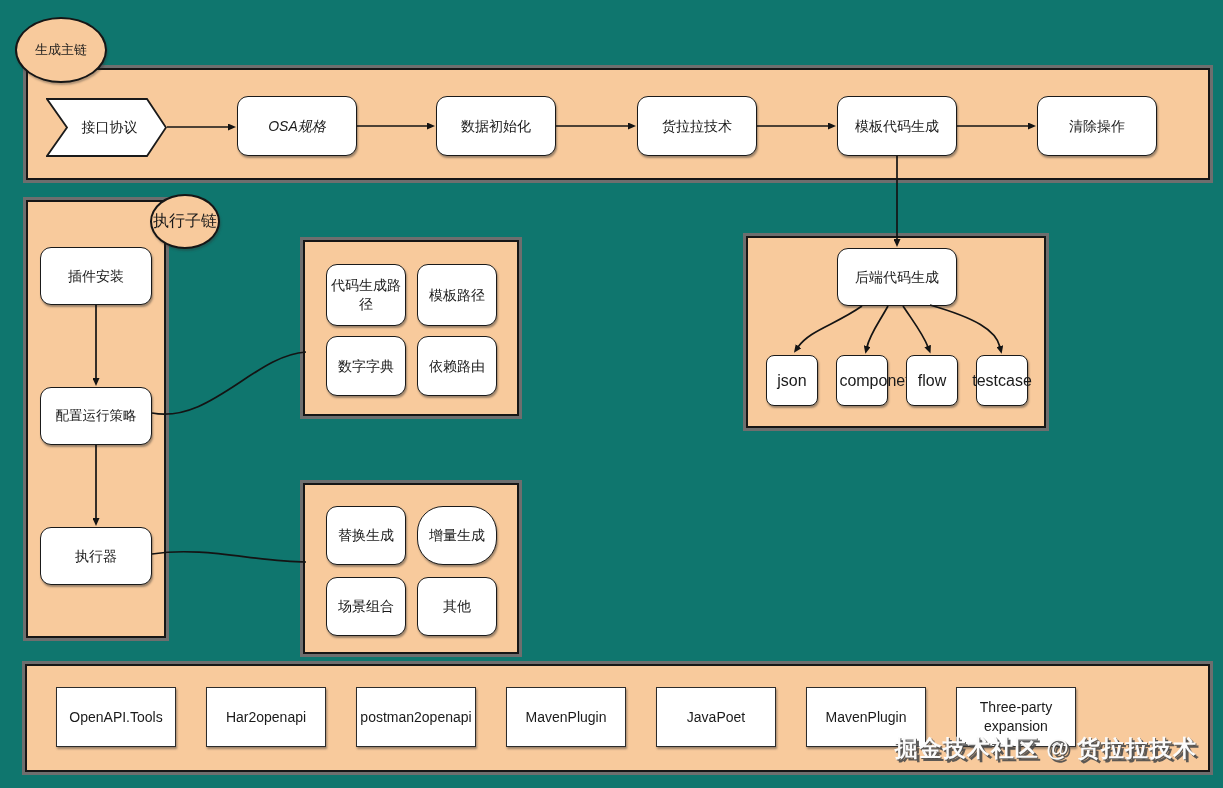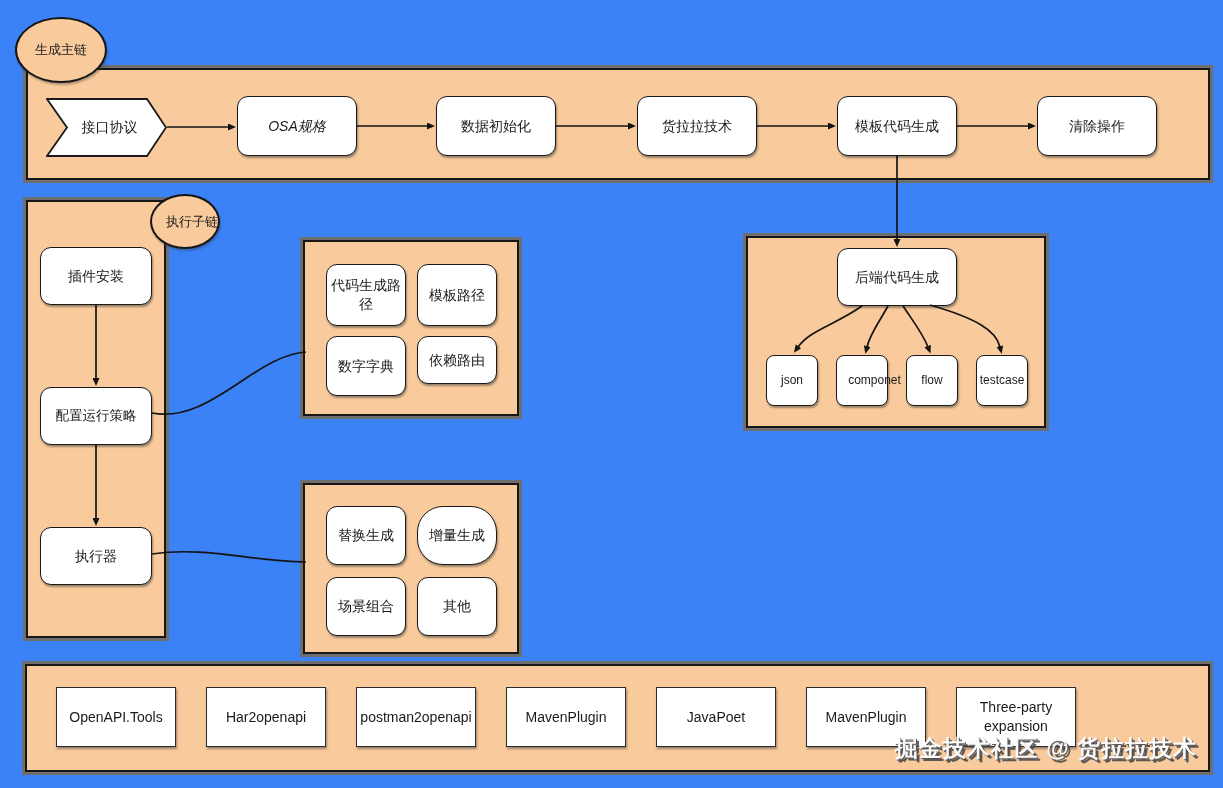--- a/index.html
+++ b/index.html
@@ -1,31 +1,31 @@
 <!DOCTYPE html>
 <html><head>
 <meta charset="utf-8">
 <style>
   html,body{margin:0;padding:0;background:#000;}
   .stage{
-    position:relative;width:1223px;height:788px;background:#3b82f6;
+    position:relative;width:1223px;height:788px;background:#0f766e;
     font-family:"Liberation Sans","DejaVu Sans",sans-serif;color:#1a1a1a;overflow:hidden;
   }
   .container{
     position:absolute;background:#f8ca9c;border:2px solid #161616;
     box-shadow:0 0 0 3px #6e6e6e;z-index:1;box-sizing:border-box;
   }
   .node{
     position:absolute;background:#ffffff;border:1.5px solid #1a1a1a;border-radius:11px;
     display:flex;align-items:center;justify-content:center;text-align:center;
     font-size:14px;line-height:1.35;z-index:3;box-sizing:border-box;
     box-shadow:1px 2px 2px rgba(45,45,45,0.45);padding:2px;
   }
   .node.sharp{border-radius:0;border:1.5px solid #2c2c2c;}
-  .node.small{font-size:12px;border-radius:8px;padding:0;}
+  .node.small{font-size:16px;border-radius:8px;padding:0;}
   .node.small span{white-space:nowrap;}
   .hexnode{
     position:absolute;z-index:3;display:flex;align-items:center;justify-content:center;
     text-align:center;font-size:14px;box-sizing:border-box;
   }
   .hexnode svg{position:absolute;left:0;top:0;}
   .hexnode span{position:relative;z-index:2;padding-left:6px;}
   .ellipse{
     position:absolute;background:#f8ca9c;border:2px solid #161616;border-radius:50%;
     display:flex;align-items:center;justify-content:center;text-align:center;
@@ -52,21 +52,21 @@
   <div class="container" style="left:303px;top:483px;width:216px;height:171px;"></div>
 
   <div class="container" style="left:746px;top:236px;width:300px;height:192px;"></div>
 
   <div class="container" style="left:25px;top:664px;width:1185px;height:108px;"></div>
 
   <div class="ellipse" style="left:15px;top:17px;width:92px;height:66px;">
     <span>生成主链</span>
   </div>
 
-  <div class="ellipse" style="left:150px;top:194px;width:70px;height:55px;font-size:13px;justify-content:flex-end;">
+  <div class="ellipse" style="left:150px;top:194px;width:70px;height:55px;font-size:16px;">
     <span>执行子链</span>
   </div>
 
   <div class="hexnode" style="left:46px;top:98px;width:121px;height:59px;">
     <svg width="121" height="59" viewBox="0 0 121 59">
       <polygon points="1,1 101,1 120,29.5 101,58 1,58 21,29.5" fill="#ffffff" stroke="#1a1a1a" stroke-width="1.8"></polygon>
     </svg>
     <span>接口协议</span>
   </div>
 
@@ -104,21 +104,21 @@
 
   <div class="node" style="left:326px;top:264px;width:80px;height:62px;">
     <span>代码生成路径</span>
   </div>
   <div class="node" style="left:417px;top:264px;width:80px;height:62px;">
     <span>模板路径</span>
   </div>
   <div class="node" style="left:326px;top:336px;width:80px;height:60px;">
     <span>数字字典</span>
   </div>
-  <div class="node" style="left:417px;top:336px;width:80px;height:48px;">
+  <div class="node" style="left:417px;top:336px;width:80px;height:60px;">
     <span>依赖路由</span>
   </div>
 
   <div class="node" style="left:326px;top:506px;width:80px;height:59px;">
     <span>替换生成</span>
   </div>
   <div class="node" style="left:417px;top:506px;width:80px;height:59px;border-radius:26px;">
     <span>增量生成</span>
   </div>
   <div class="node" style="left:326px;top:577px;width:80px;height:59px;">

